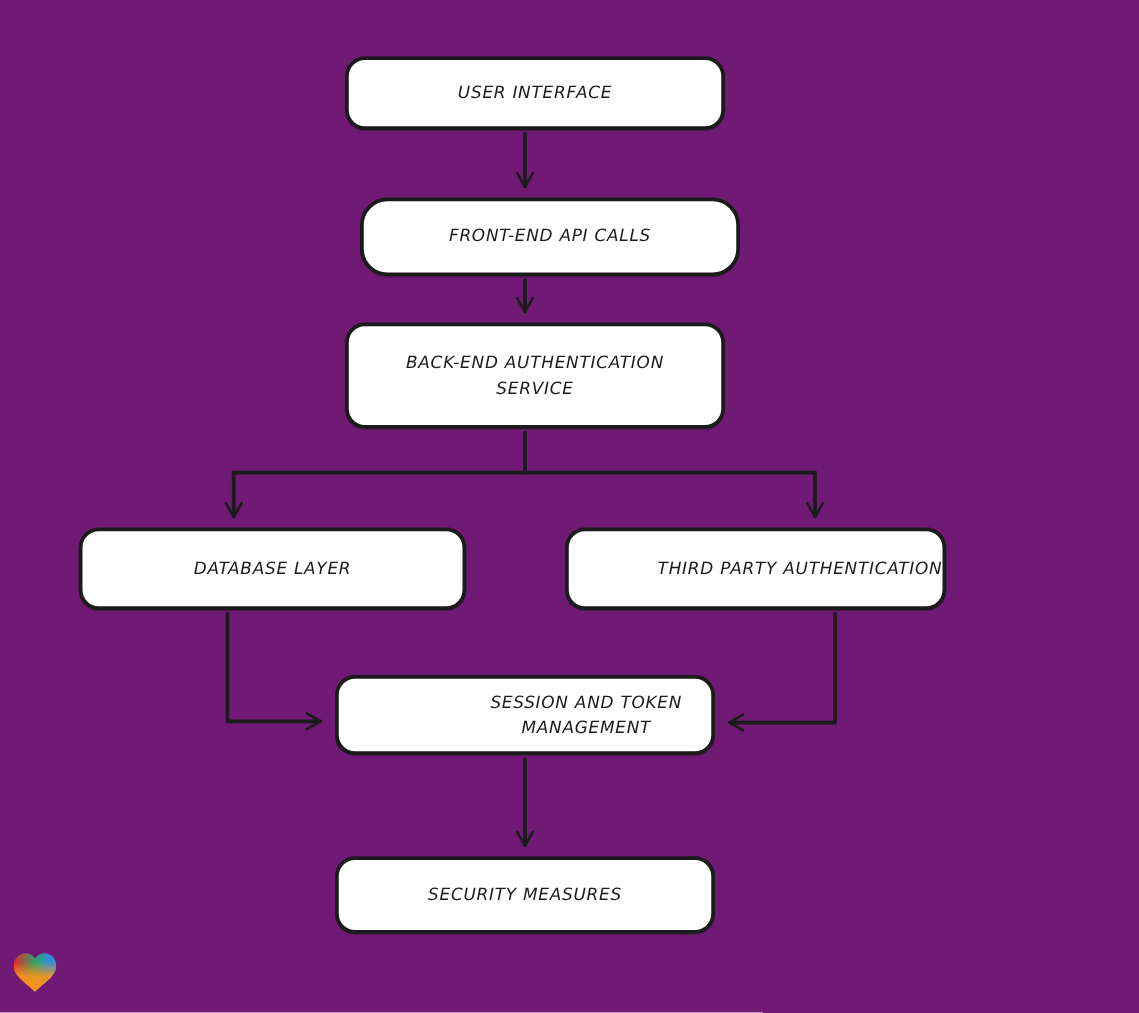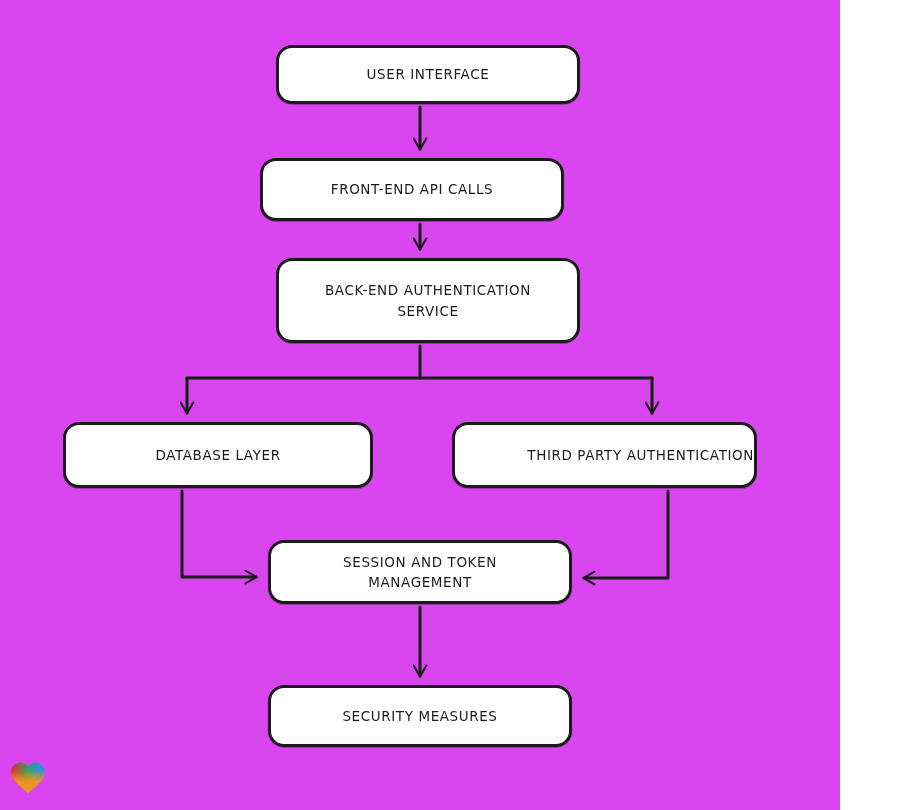--- a/index.html
+++ b/index.html
@@ -2,25 +2,26 @@
 <html><head>
 <meta charset="utf-8">
 <style>
   html, body {
     margin: 0;
     padding: 0;
     background: #ffffff;
   }
   #canvas {
     position: relative;
-    width: 840px;
+    width: 911px;
     height: 810px;
-    background: #d946ef;
+    background: #701a75;
     overflow: hidden;
     font-family: "DejaVu Sans", "Liberation Sans", sans-serif;
+    font-style: italic;
   }
   #edge-layer {
     position: absolute;
     left: 0;
     top: 0;
     pointer-events: none;
   }
   .node {
     position: absolute;
     box-sizing: border-box;
@@ -34,25 +35,25 @@
     box-shadow: 0 1px 0 rgba(27,27,27,0.35);
   }
   .node .label {
     font-size: 13.5px;
     letter-spacing: 0.6px;
     line-height: 1.5;
     color: #1b1b1b;
     font-weight: normal;
   }
   #node-user-interface                  { left: 276px; top: 45px;  width: 304px; height: 59px; }
-  #node-front-end-api-calls             { left: 260px; top: 158px; width: 304px; height: 63px; }
+  #node-front-end-api-calls             { left: 288px; top: 158px; width: 304px; height: 63px; border-radius: 22px; }
   #node-back-end-authentication-service { left: 276px; top: 258px; width: 304px; height: 85px; }
   #node-database-layer                  { left: 63px;  top: 422px; width: 310px; height: 66px; }
   #node-third-party-authentication      { left: 452px; top: 422px; width: 305px; height: 66px; justify-content: flex-end; }
-  #node-session-and-token-management    { left: 268px; top: 540px; width: 304px; height: 64px; }
+  #node-session-and-token-management    { left: 268px; top: 540px; width: 304px; height: 64px; justify-content: flex-end; }
   #node-security-measures               { left: 268px; top: 685px; width: 304px; height: 62px; }
   #node-back-end-authentication-service .label { max-width: 230px; }
   #node-session-and-token-management    .label { max-width: 200px; }
   .logo {
     position: absolute;
     left: 11px;
     top: 762px;
     width: 34px;
     height: 33px;
   }

